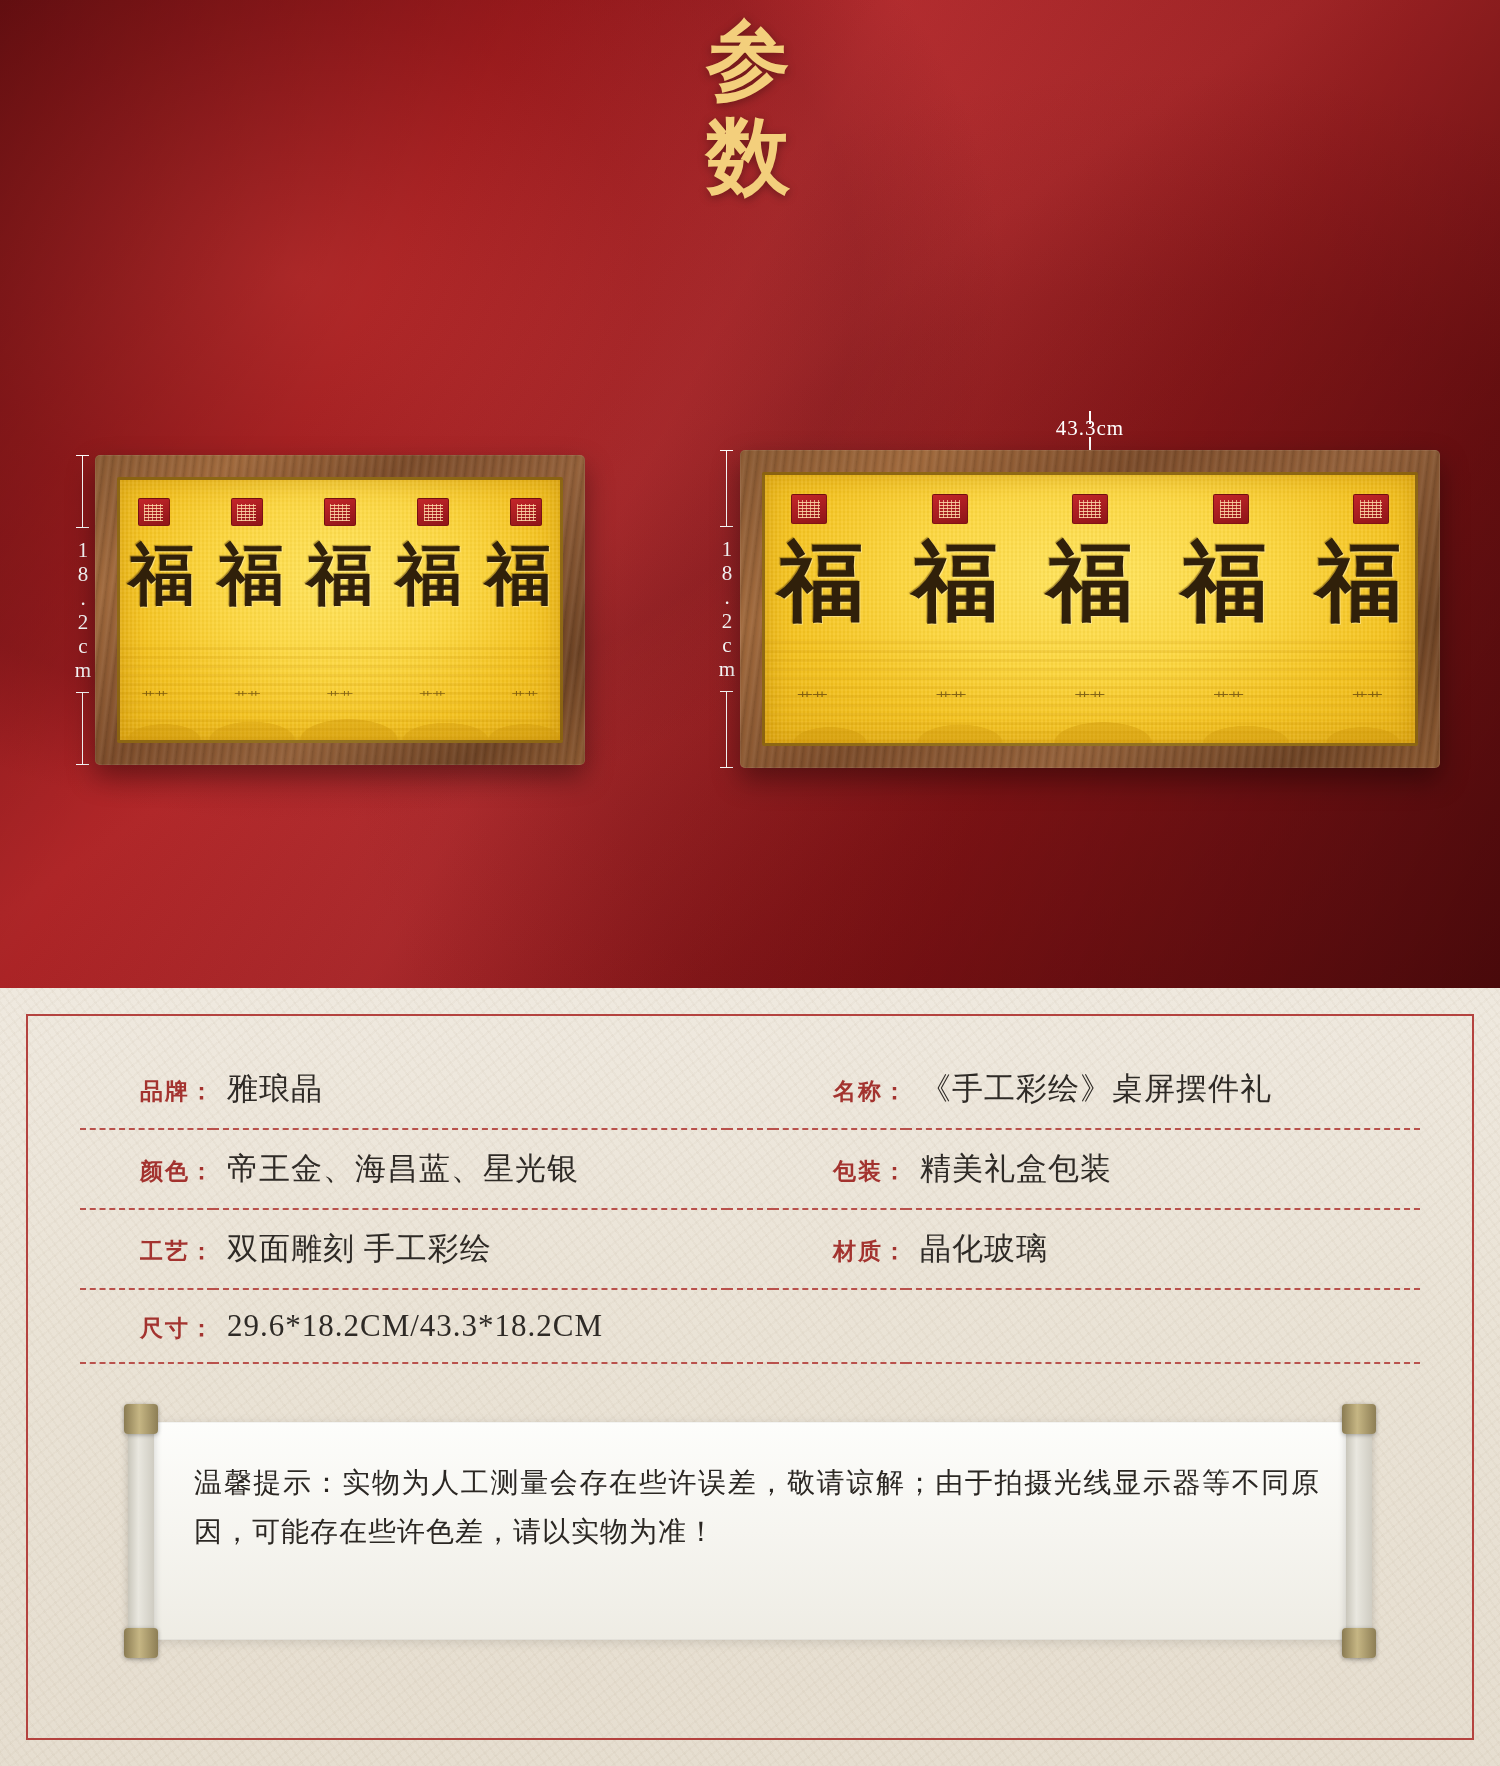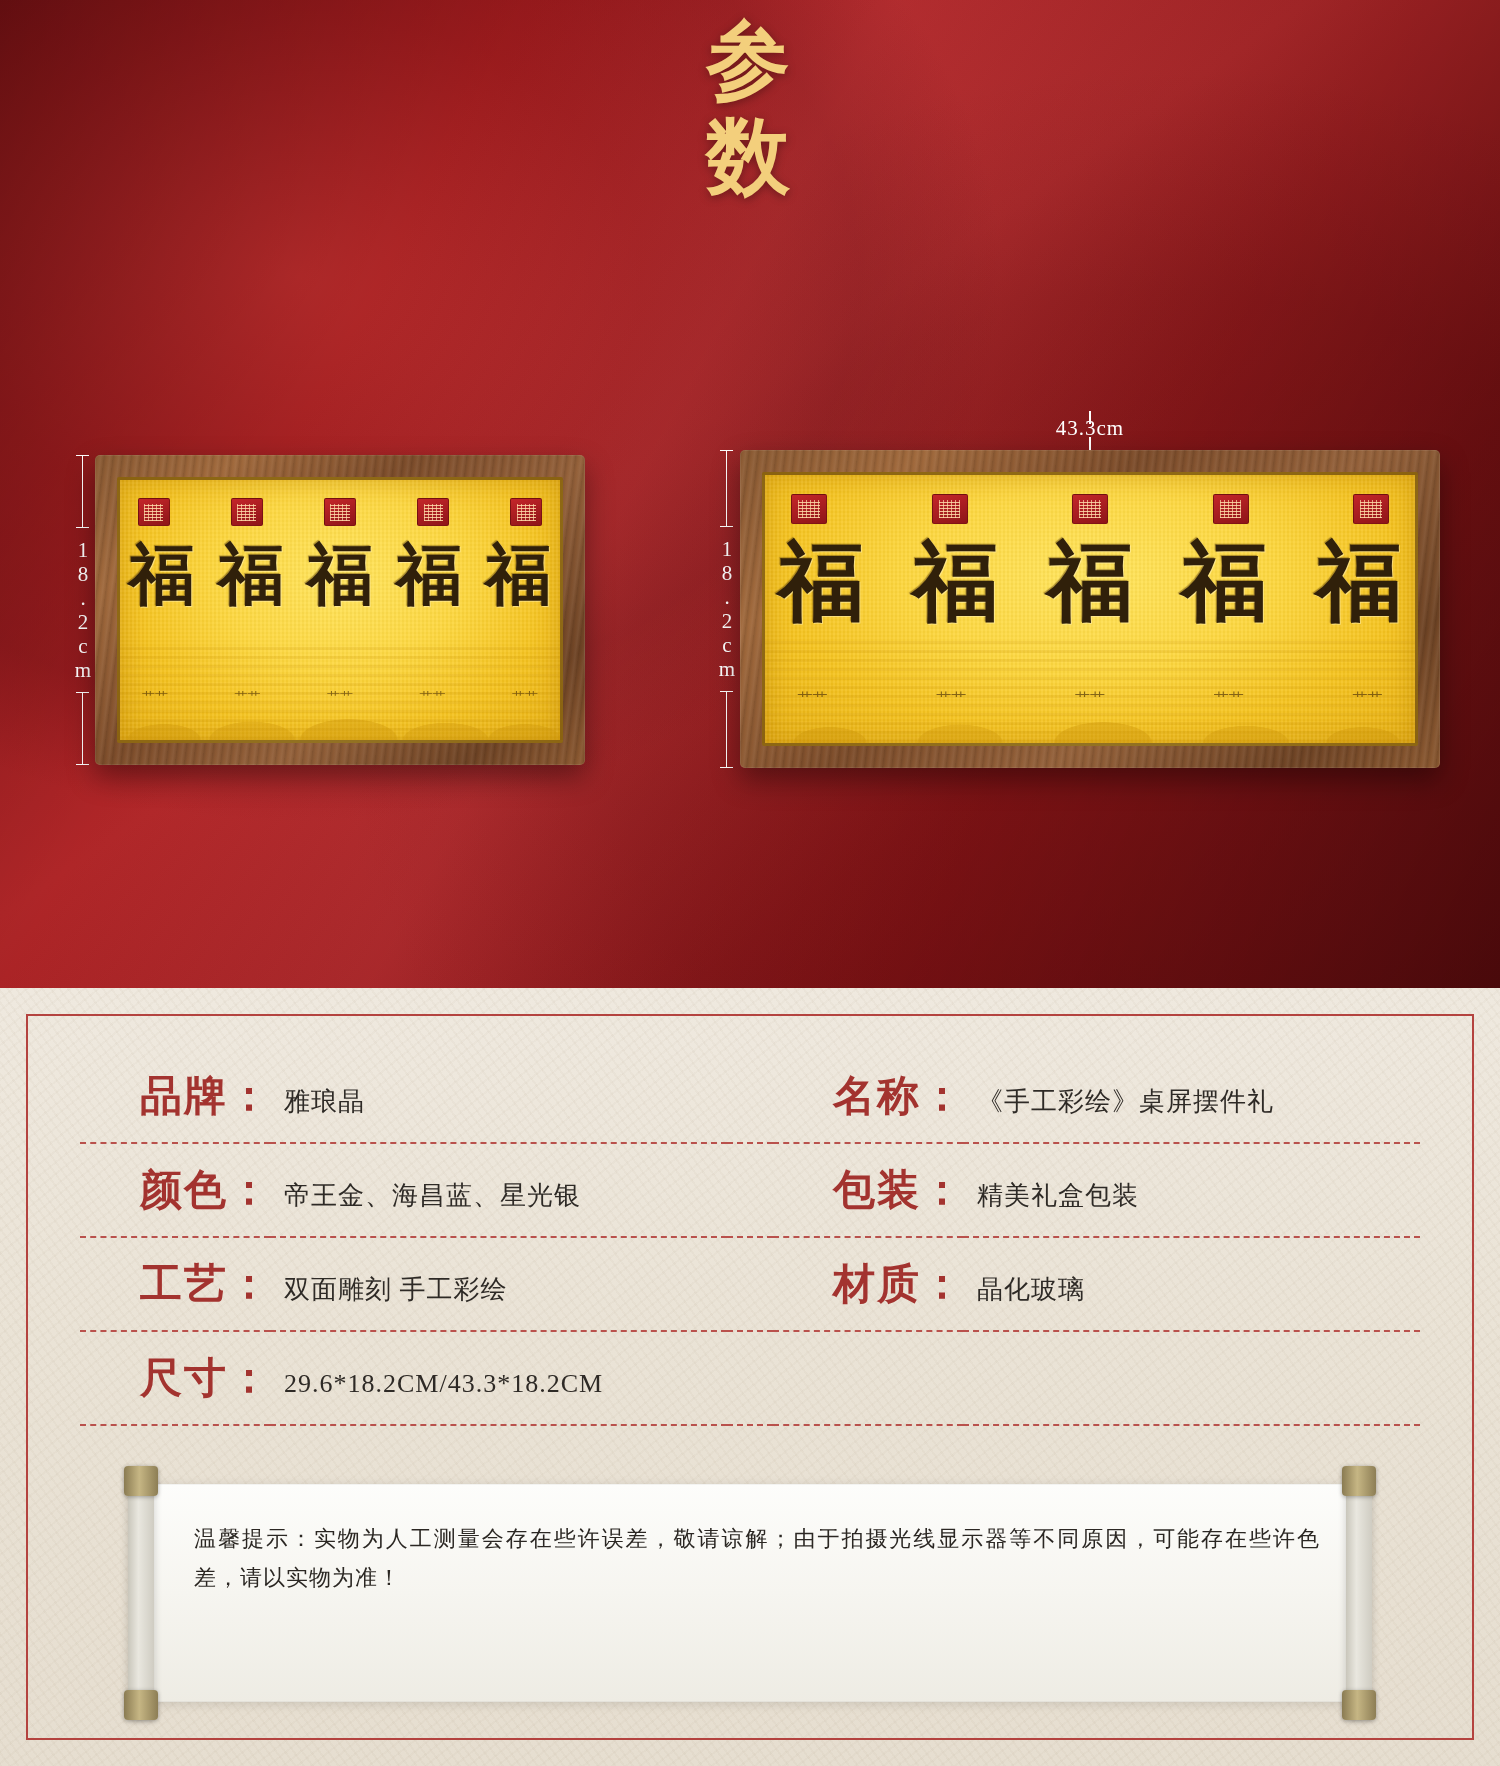--- a/index.html
+++ b/index.html
@@ -277,33 +277,33 @@
   .spec-table tr:last-child {
     border-bottom: 2px dashed #b9514c;
   }
   .spec-table td {
     padding: 18px 0 18px 0;
     vertical-align: baseline;
     font-family: "Liberation Serif", "DejaVu Serif", serif;
   }
   .lab {
     color: #a3332f;
-    font-size: 42px;
+    font-size: 23px;
     font-weight: bold;
     white-space: nowrap;
     letter-spacing: 2px;
     width: 1px;
     padding-left: 60px !important;
   }
   .lab .colon {
     letter-spacing: 0;
   }
   .val {
     color: #2e2a26;
-    font-size: 26px;
+    font-size: 31px;
     letter-spacing: 1px;
     padding-left: 14px !important;
   }
   .col-gap { width: 46px; }
 
   
   .scroll {
     position: relative;
     margin: 42px auto 0 auto;
     width: 1296px;
@@ -340,21 +340,21 @@
   }
   .roller .cap.top { top: -2px; }
   .roller .cap.bot { bottom: -2px; }
   .scroll-text {
     position: absolute;
     left: 92px;
     right: 78px;
     top: 52px;
     color: #2b2723;
     font-family: "Liberation Serif", "DejaVu Serif", serif;
-    font-size: 22px;
+    font-size: 28px;
     line-height: 1.75;
     letter-spacing: 1px;
     text-align: justify;
   }
 </style>
 </head>
 <body>
 
 <section class="hero">
   <div class="hero-inner">

